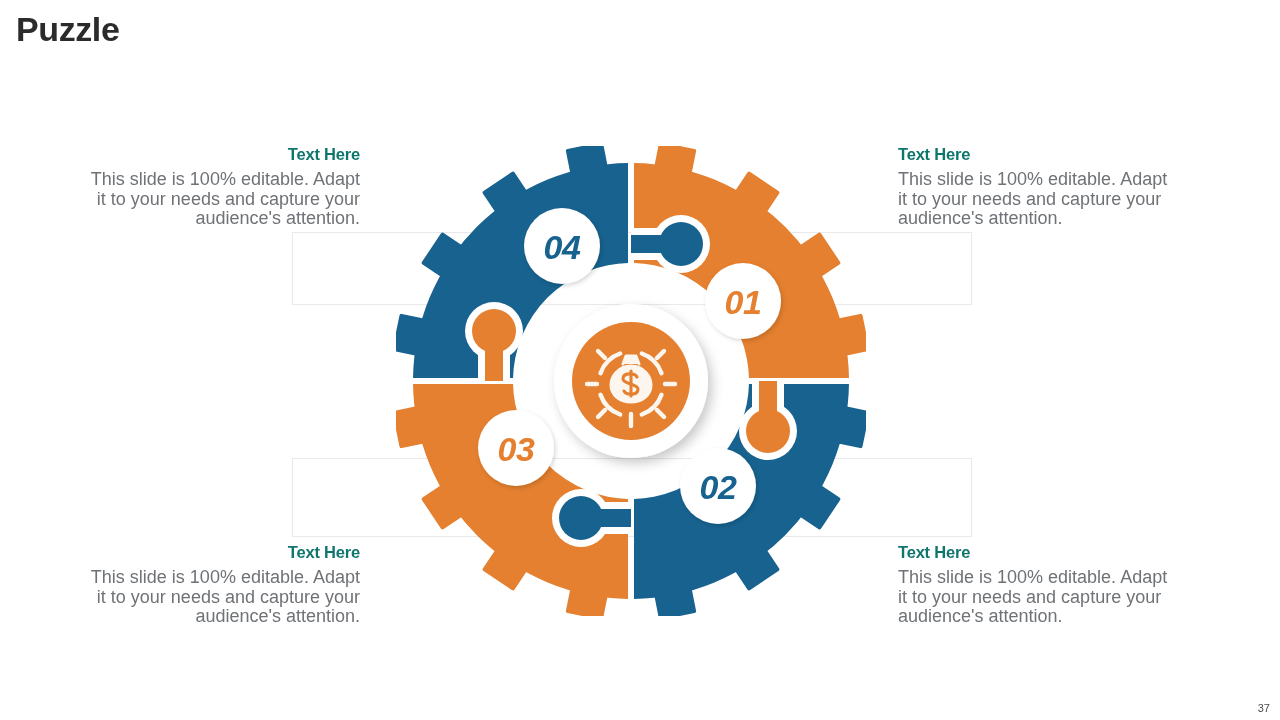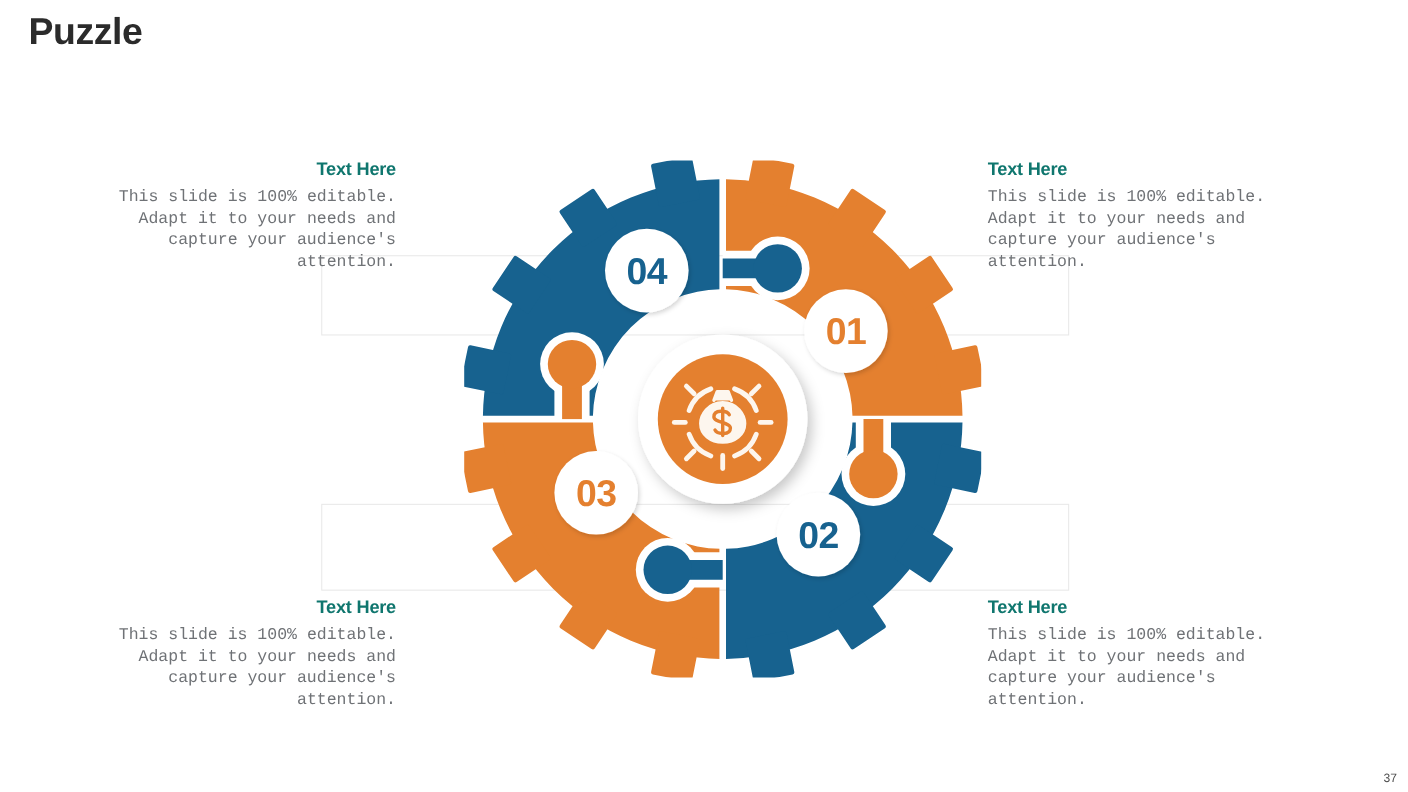--- a/index.html
+++ b/index.html
@@ -13,21 +13,21 @@
     height: 720px;
     position: relative;
     overflow: hidden;
     font-family: "Liberation Sans", sans-serif;
     -webkit-font-smoothing: antialiased;
   }
 
   
   #slide-title {
     position: absolute;
-    left: 26px;
+    left: 16px;
     top: 8px;
     font-size: 34px;
     font-weight: bold;
     color: #2b2b2b;
     letter-spacing: -0.4px;
     line-height: 42px;
   }
 
   
   .ghost-frame {
@@ -43,41 +43,41 @@
   .callout { position: absolute; width: 276px; }
   .callout-heading {
     font-size: 16.5px;
     font-weight: bold;
     color: #0f766e;
     line-height: 22px;
     margin: 0 0 5px 0;
     letter-spacing: -0.2px;
   }
   .callout-body {
-    font-size: 15px;
+    font-size: 18px;
     color: #6f7276;
     line-height: 19.5px;
     margin: 0;
-    font-family: Liberation Mono, monospace;
   }
   .align-right { text-align: right; }
   .align-left  { text-align: left; }
 
   #callout-1 { left: 898px; top: 143px; }   
   #callout-2 { left: 898px; top: 541px; }   
   #callout-3 { left: 84px;  top: 541px; }   
   #callout-4 { left: 84px;  top: 143px; }   
 
   
   #gear-diagram {
     position: absolute;
-    left: 422px;
+    left: 396px;
     top: 146px;
     width: 470px;
     height: 470px;
+    font-style: italic;
   }
   #gear-diagram svg { display: block; width: 470px; height: 470px; }
 
   .badge-text {
     font-family: "Liberation Sans", sans-serif;
     font-size: 34px;
     font-weight: bold;
     text-anchor: middle;
     dominant-baseline: central;
     letter-spacing: -0.5px;

